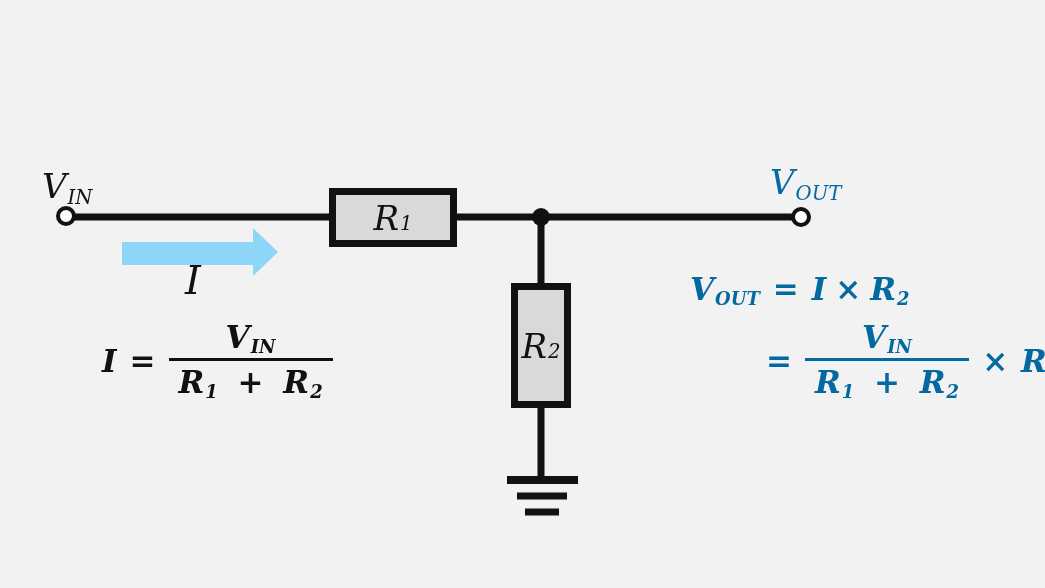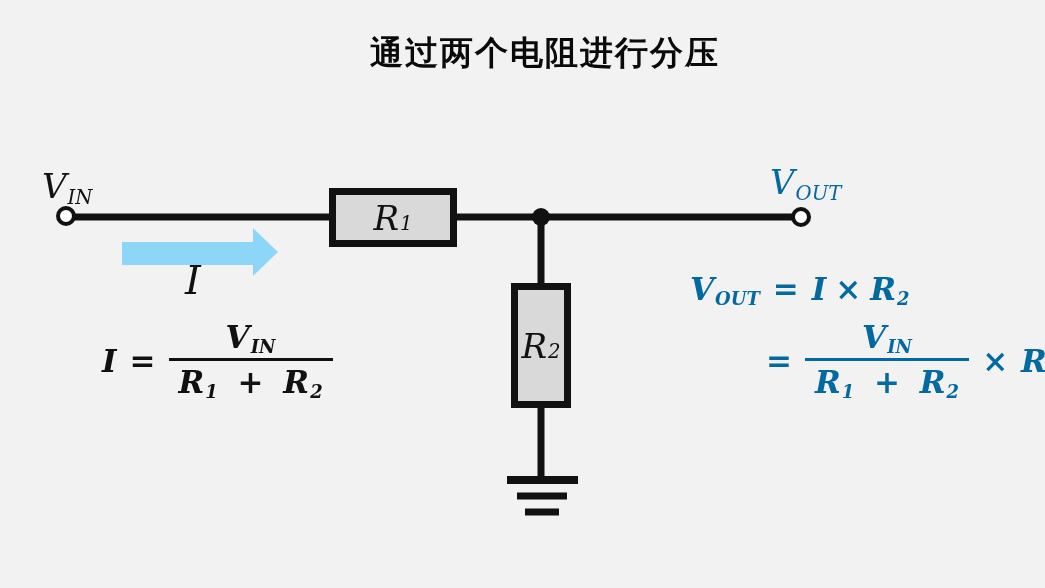--- a/index.html
+++ b/index.html
@@ -89,21 +89,20 @@
       <line x1="525" y1="512" x2="559" y2="512" stroke="#111" stroke-width="7"></line>
     </g>
 
     <circle cx="541" cy="217" r="9" fill="#111"></circle>
 
     <circle cx="66" cy="216" r="8" fill="#ffffff" stroke="#111" stroke-width="4"></circle>
 
     <circle cx="801" cy="217" r="8" fill="#ffffff" stroke="#111" stroke-width="4"></circle>
   </svg>
 
-  <div class="title">通过两个电阻进行分压</div>
 
   <div class="abs math" style="left:42px; top:169px; font-size:34px">
     <span>V</span><span class="ss">IN</span>
   </div>
 
   <div class="abs math blue" style="left:770px; top:165px; font-size:34px">
     <span>V</span><span class="ss">OUT</span>
   </div>
 
   <div class="boxlabel math" style="left:329px; top:188px; width:128px; height:59px; font-size:34px">

